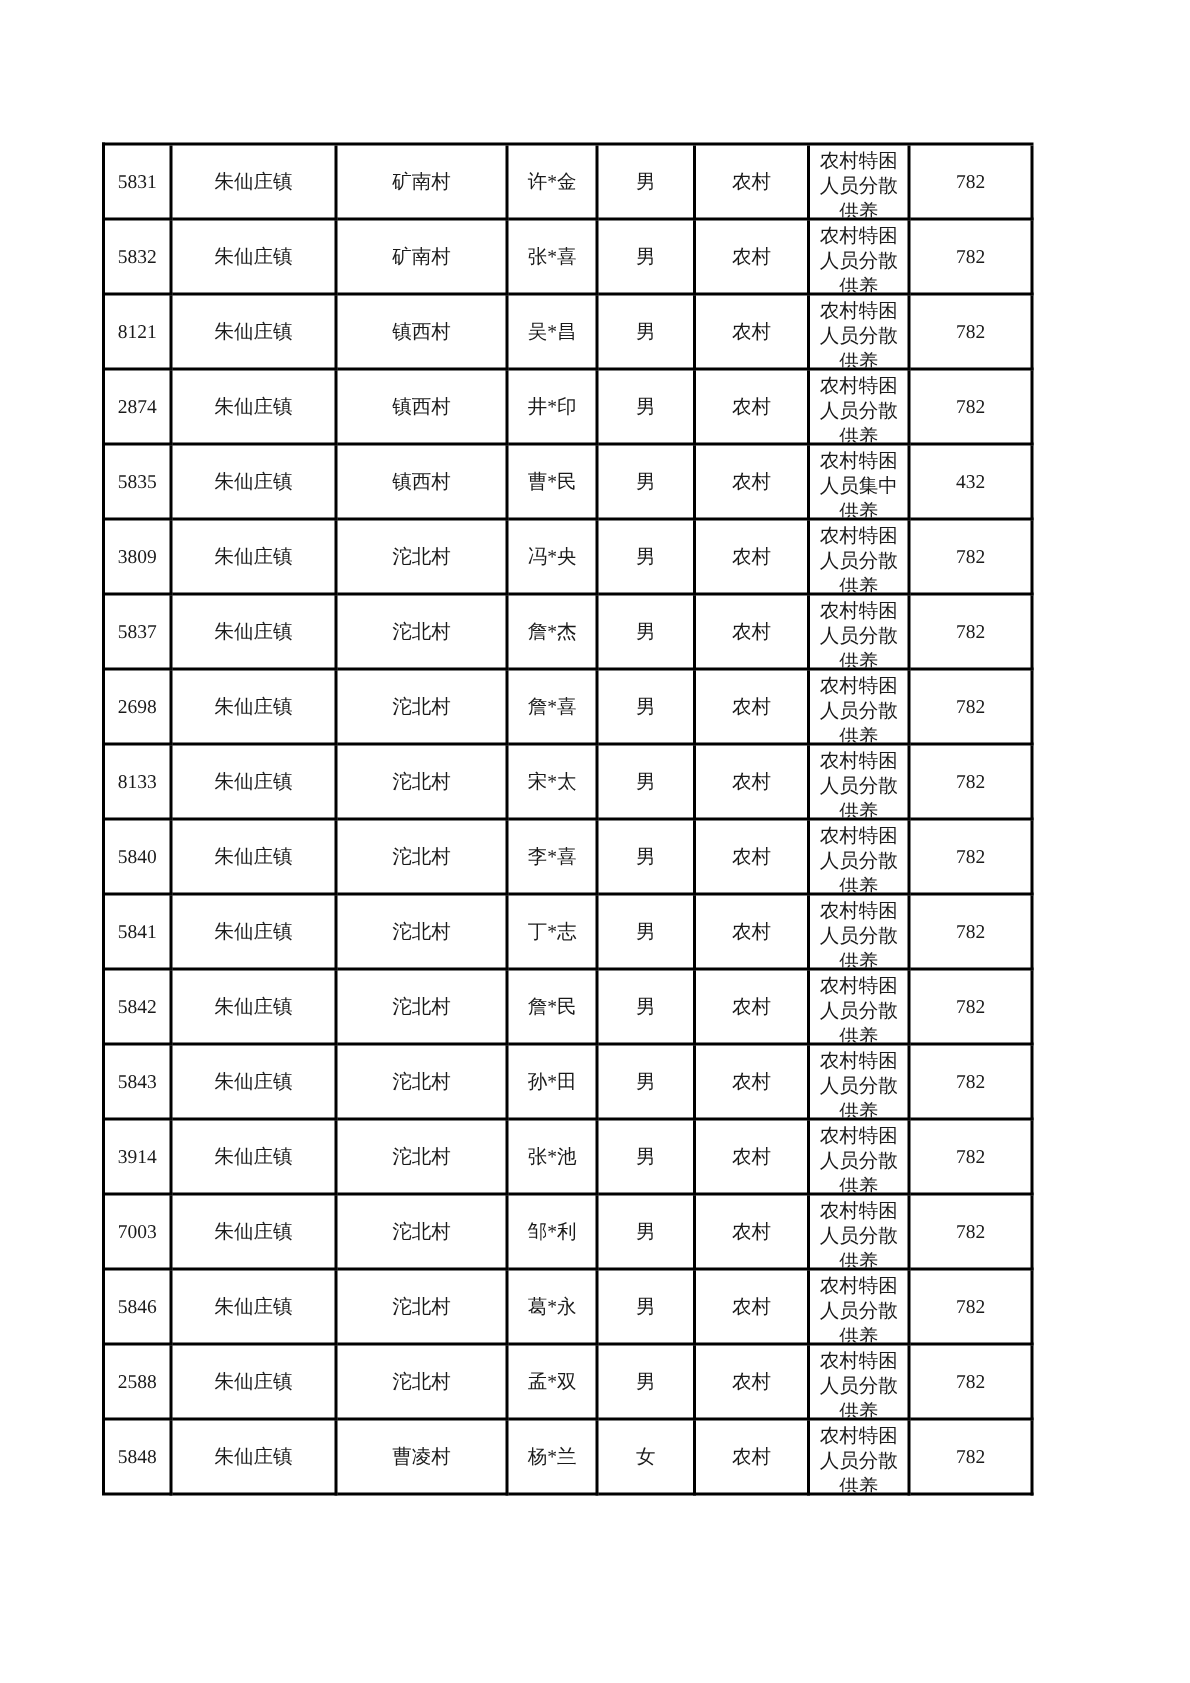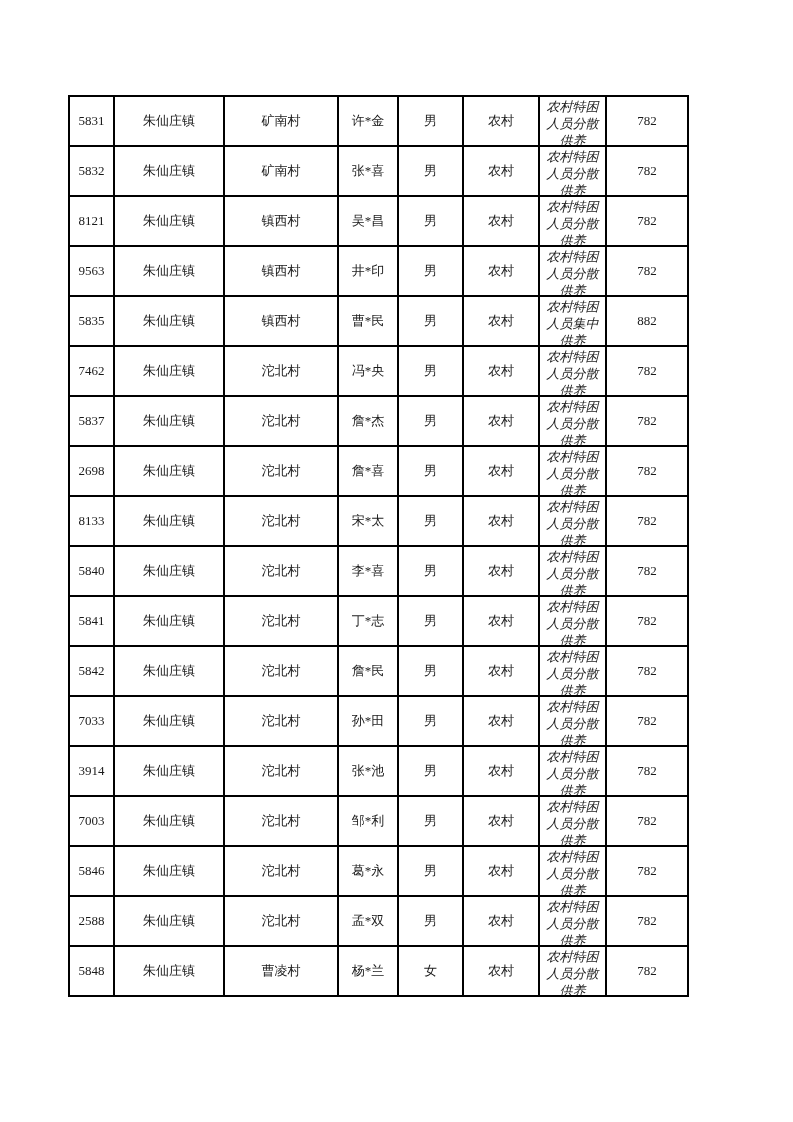--- a/index.html
+++ b/index.html
@@ -43,21 +43,20 @@
     font-size: 13px;
     line-height: 16px;
     color: #1a1a1a;
     overflow: hidden;
     white-space: nowrap;
   }
   
   table.data-table td.cell-category {
     vertical-align: top;
     white-space: normal;
-    font-style: italic;
   }
   td.cell-category .clip {
     height: 47px;
     overflow: hidden;
     margin: 0 auto;
     width: 56px;
     padding-top: 1px;
     line-height: 17px;
     text-align: center;
     word-break: break-all;
@@ -109,45 +108,45 @@
           <td class="cell-village">镇西村</td>
           <td class="cell-person">吴*昌</td>
           <td class="cell-gender">男</td>
           <td class="cell-residence">农村</td>
           <td class="cell-category">
             <div class="clip">农村特困人员分散供养</div>
           </td>
           <td class="cell-amount">782</td>
         </tr>
         <tr>
-          <td class="cell-id">9563</td>
+          <td class="cell-id">2874</td>
           <td class="cell-town">朱仙庄镇</td>
           <td class="cell-village">镇西村</td>
           <td class="cell-person">井*印</td>
           <td class="cell-gender">男</td>
           <td class="cell-residence">农村</td>
           <td class="cell-category">
             <div class="clip">农村特困人员分散供养</div>
           </td>
           <td class="cell-amount">782</td>
         </tr>
         <tr>
           <td class="cell-id">5835</td>
           <td class="cell-town">朱仙庄镇</td>
           <td class="cell-village">镇西村</td>
           <td class="cell-person">曹*民</td>
           <td class="cell-gender">男</td>
           <td class="cell-residence">农村</td>
           <td class="cell-category">
             <div class="clip">农村特困人员集中供养</div>
           </td>
-          <td class="cell-amount">882</td>
-        </tr>
-        <tr>
-          <td class="cell-id">7462</td>
+          <td class="cell-amount">432</td>
+        </tr>
+        <tr>
+          <td class="cell-id">3809</td>
           <td class="cell-town">朱仙庄镇</td>
           <td class="cell-village">沱北村</td>
           <td class="cell-person">冯*央</td>
           <td class="cell-gender">男</td>
           <td class="cell-residence">农村</td>
           <td class="cell-category">
             <div class="clip">农村特困人员分散供养</div>
           </td>
           <td class="cell-amount">782</td>
         </tr>
@@ -217,21 +216,21 @@
           <td class="cell-village">沱北村</td>
           <td class="cell-person">詹*民</td>
           <td class="cell-gender">男</td>
           <td class="cell-residence">农村</td>
           <td class="cell-category">
             <div class="clip">农村特困人员分散供养</div>
           </td>
           <td class="cell-amount">782</td>
         </tr>
         <tr>
-          <td class="cell-id">7033</td>
+          <td class="cell-id">5843</td>
           <td class="cell-town">朱仙庄镇</td>
           <td class="cell-village">沱北村</td>
           <td class="cell-person">孙*田</td>
           <td class="cell-gender">男</td>
           <td class="cell-residence">农村</td>
           <td class="cell-category">
             <div class="clip">农村特困人员分散供养</div>
           </td>
           <td class="cell-amount">782</td>
         </tr>

